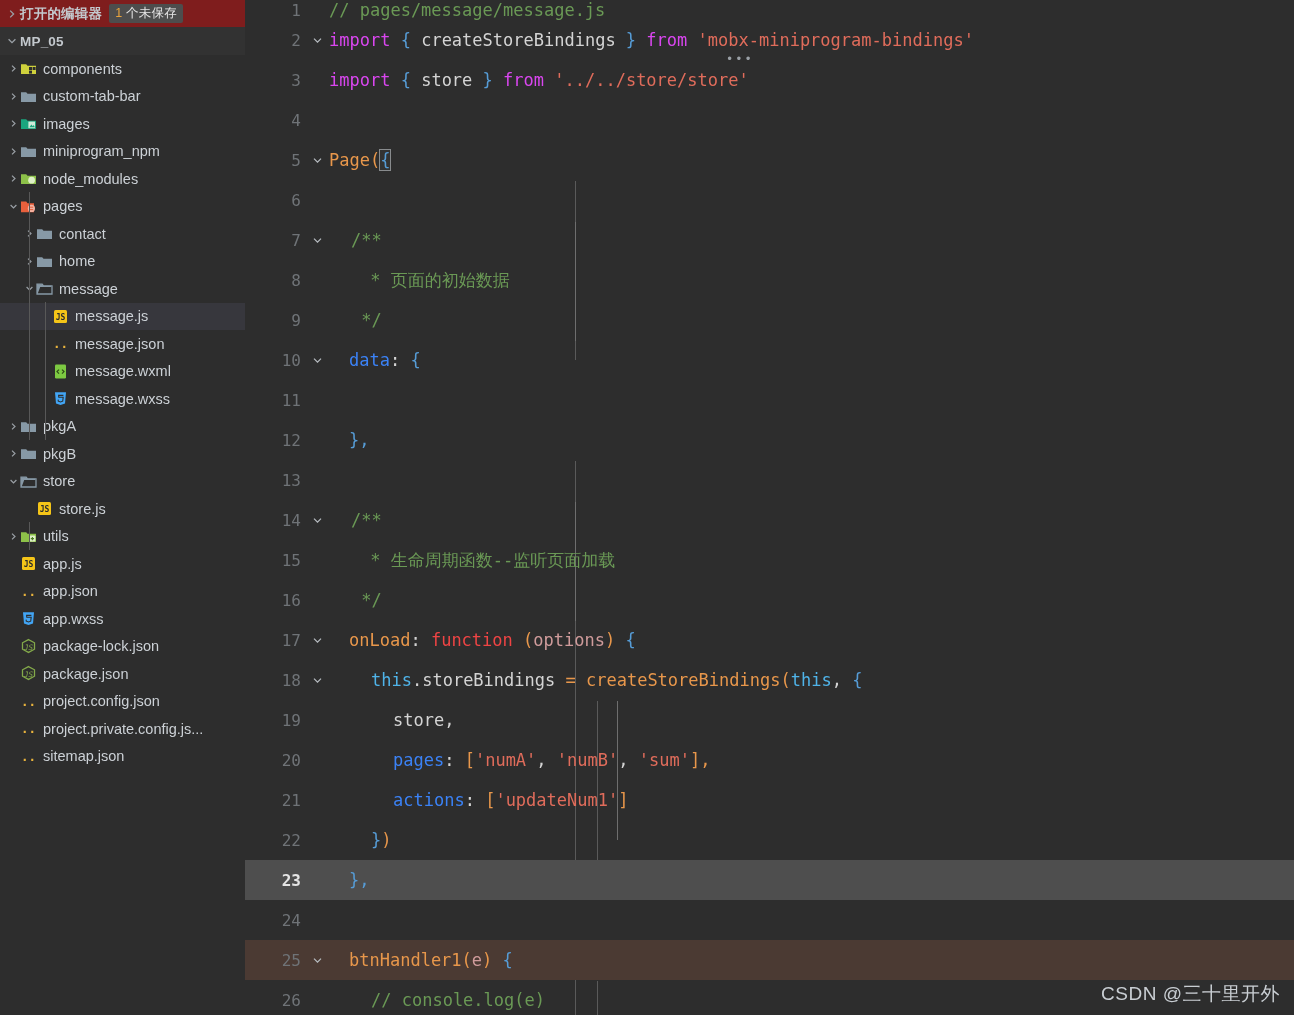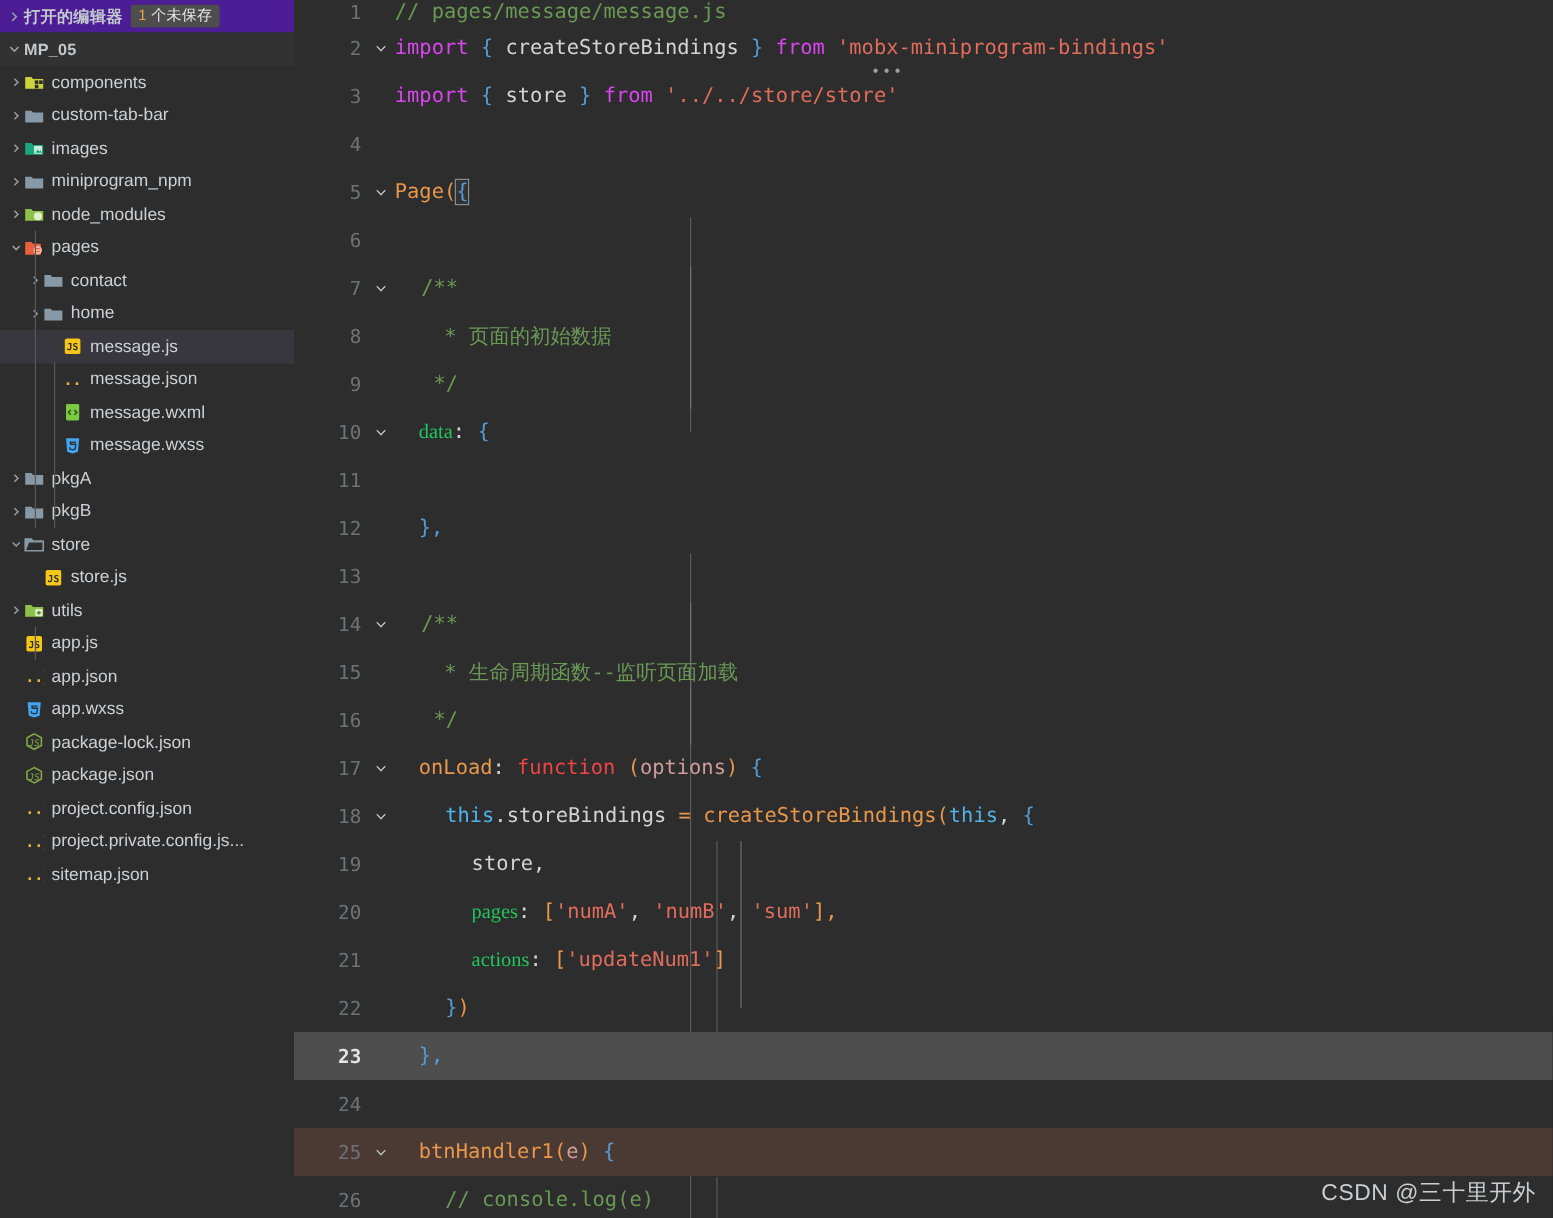--- a/index.html
+++ b/index.html
@@ -32,21 +32,21 @@
   .section-header {
     height: 27px;
     display: flex;
     align-items: center;
     padding-left: 4px;
     font-size: 13.5px;
     font-weight: bold;
     color: #c3c8cd;
     letter-spacing: .2px;
   }
-  .section-header.open-editors { background: #4c1d95; }
+  .section-header.open-editors { background: #7f1d1d; }
   .section-header.project {
     background: #323232;
     height: 28px;
   }
   .twisty {
     width: 16px; min-width: 16px;
     display: inline-flex;
     align-items: center;
     justify-content: center;
     color: #9aa0a6;
@@ -153,21 +153,21 @@
 
   
   .t-comment { color: #6a9955; }
   .t-keyword { color: #d946ef; }
   .t-string2 { color: #e06c5b; }
   .t-func    { color: #ef4444; }
   .t-fn-orange { color: #e8974b; }
   .t-punct   { color: #d4d4d4; }
   .t-brace   { color: #569cd6; }
   .t-brace-y { color: #e8974b; }
-  .t-prop    { color: #22c55e; font-family: Liberation Serif, serif; }
+  .t-prop    { color: #3b82f6; }
   .t-this    { color: #4fb3e8; }
   .t-param   { color: #cf9b9b; }
   .t-white   { color: #d4d4d4; }
 
   .bracket-box {
     outline: 1px solid #888b8d;
     background: rgba(255,255,255,0.03);
     padding: 0 0;
   }
   .squiggle-dots {
@@ -337,20 +337,36 @@
               <path d="M3 1.6 L6 4.5 L3 7.4" fill="none" stroke="#9aa0a6" stroke-width="1.2"></path>
             </svg>
           </span>
           <span class="icon">
             <svg width="17" height="17" viewBox="0 0 17 17">
               <path d="M1 4.2h5.2l1.3 1.6H16v8.2H1z" fill="#8799a6"></path>
             </svg>
           </span>
           <span class="label">home</span>
         </div>
+        <div class="row">
+          <span style="display: inline-block; width: 22px; min-width: 22px;"></span>
+          <span class="arrow">
+            <svg width="9" height="9" viewBox="0 0 9 9">
+              <path d="M1.6 3 L4.5 6 L7.4 3" fill="none" stroke="#9aa0a6" stroke-width="1.2"></path>
+            </svg>
+          </span>
+          <span class="icon">
+            <svg width="17" height="17" viewBox="0 0 17 17">
+              <path d="M1 4.2h5.2l1.3 1.6H15v1.3H4.2L1.6 14H1z" fill="#8799a6"></path>
+              <path d="M4.6 7.6H16l-2.3 6.4H2.3z" fill="#8799a6" opacity=".0"></path>
+              <path d="M1 4.2h5.2l1.3 1.6H16v8.2H1z" fill="none" stroke="#8799a6" stroke-width="1.3"></path>
+            </svg>
+          </span>
+          <span class="label">message</span>
+        </div>
         <div class="row selected">
           <span style="display: inline-block; width: 38px; min-width: 38px;"></span>
           <span class="arrow blank">
             <svg width="9" height="9" viewBox="0 0 9 9">
               <path d="M3 1.6 L6 4.5 L3 7.4" fill="none" stroke="#9aa0a6" stroke-width="1.2"></path>
             </svg>
           </span>
           <span class="icon">
             <svg width="17" height="17" viewBox="0 0 17 17">
               <rect x="2" y="2" width="13" height="13" rx="1.5" fill="#f5c518"></rect>

